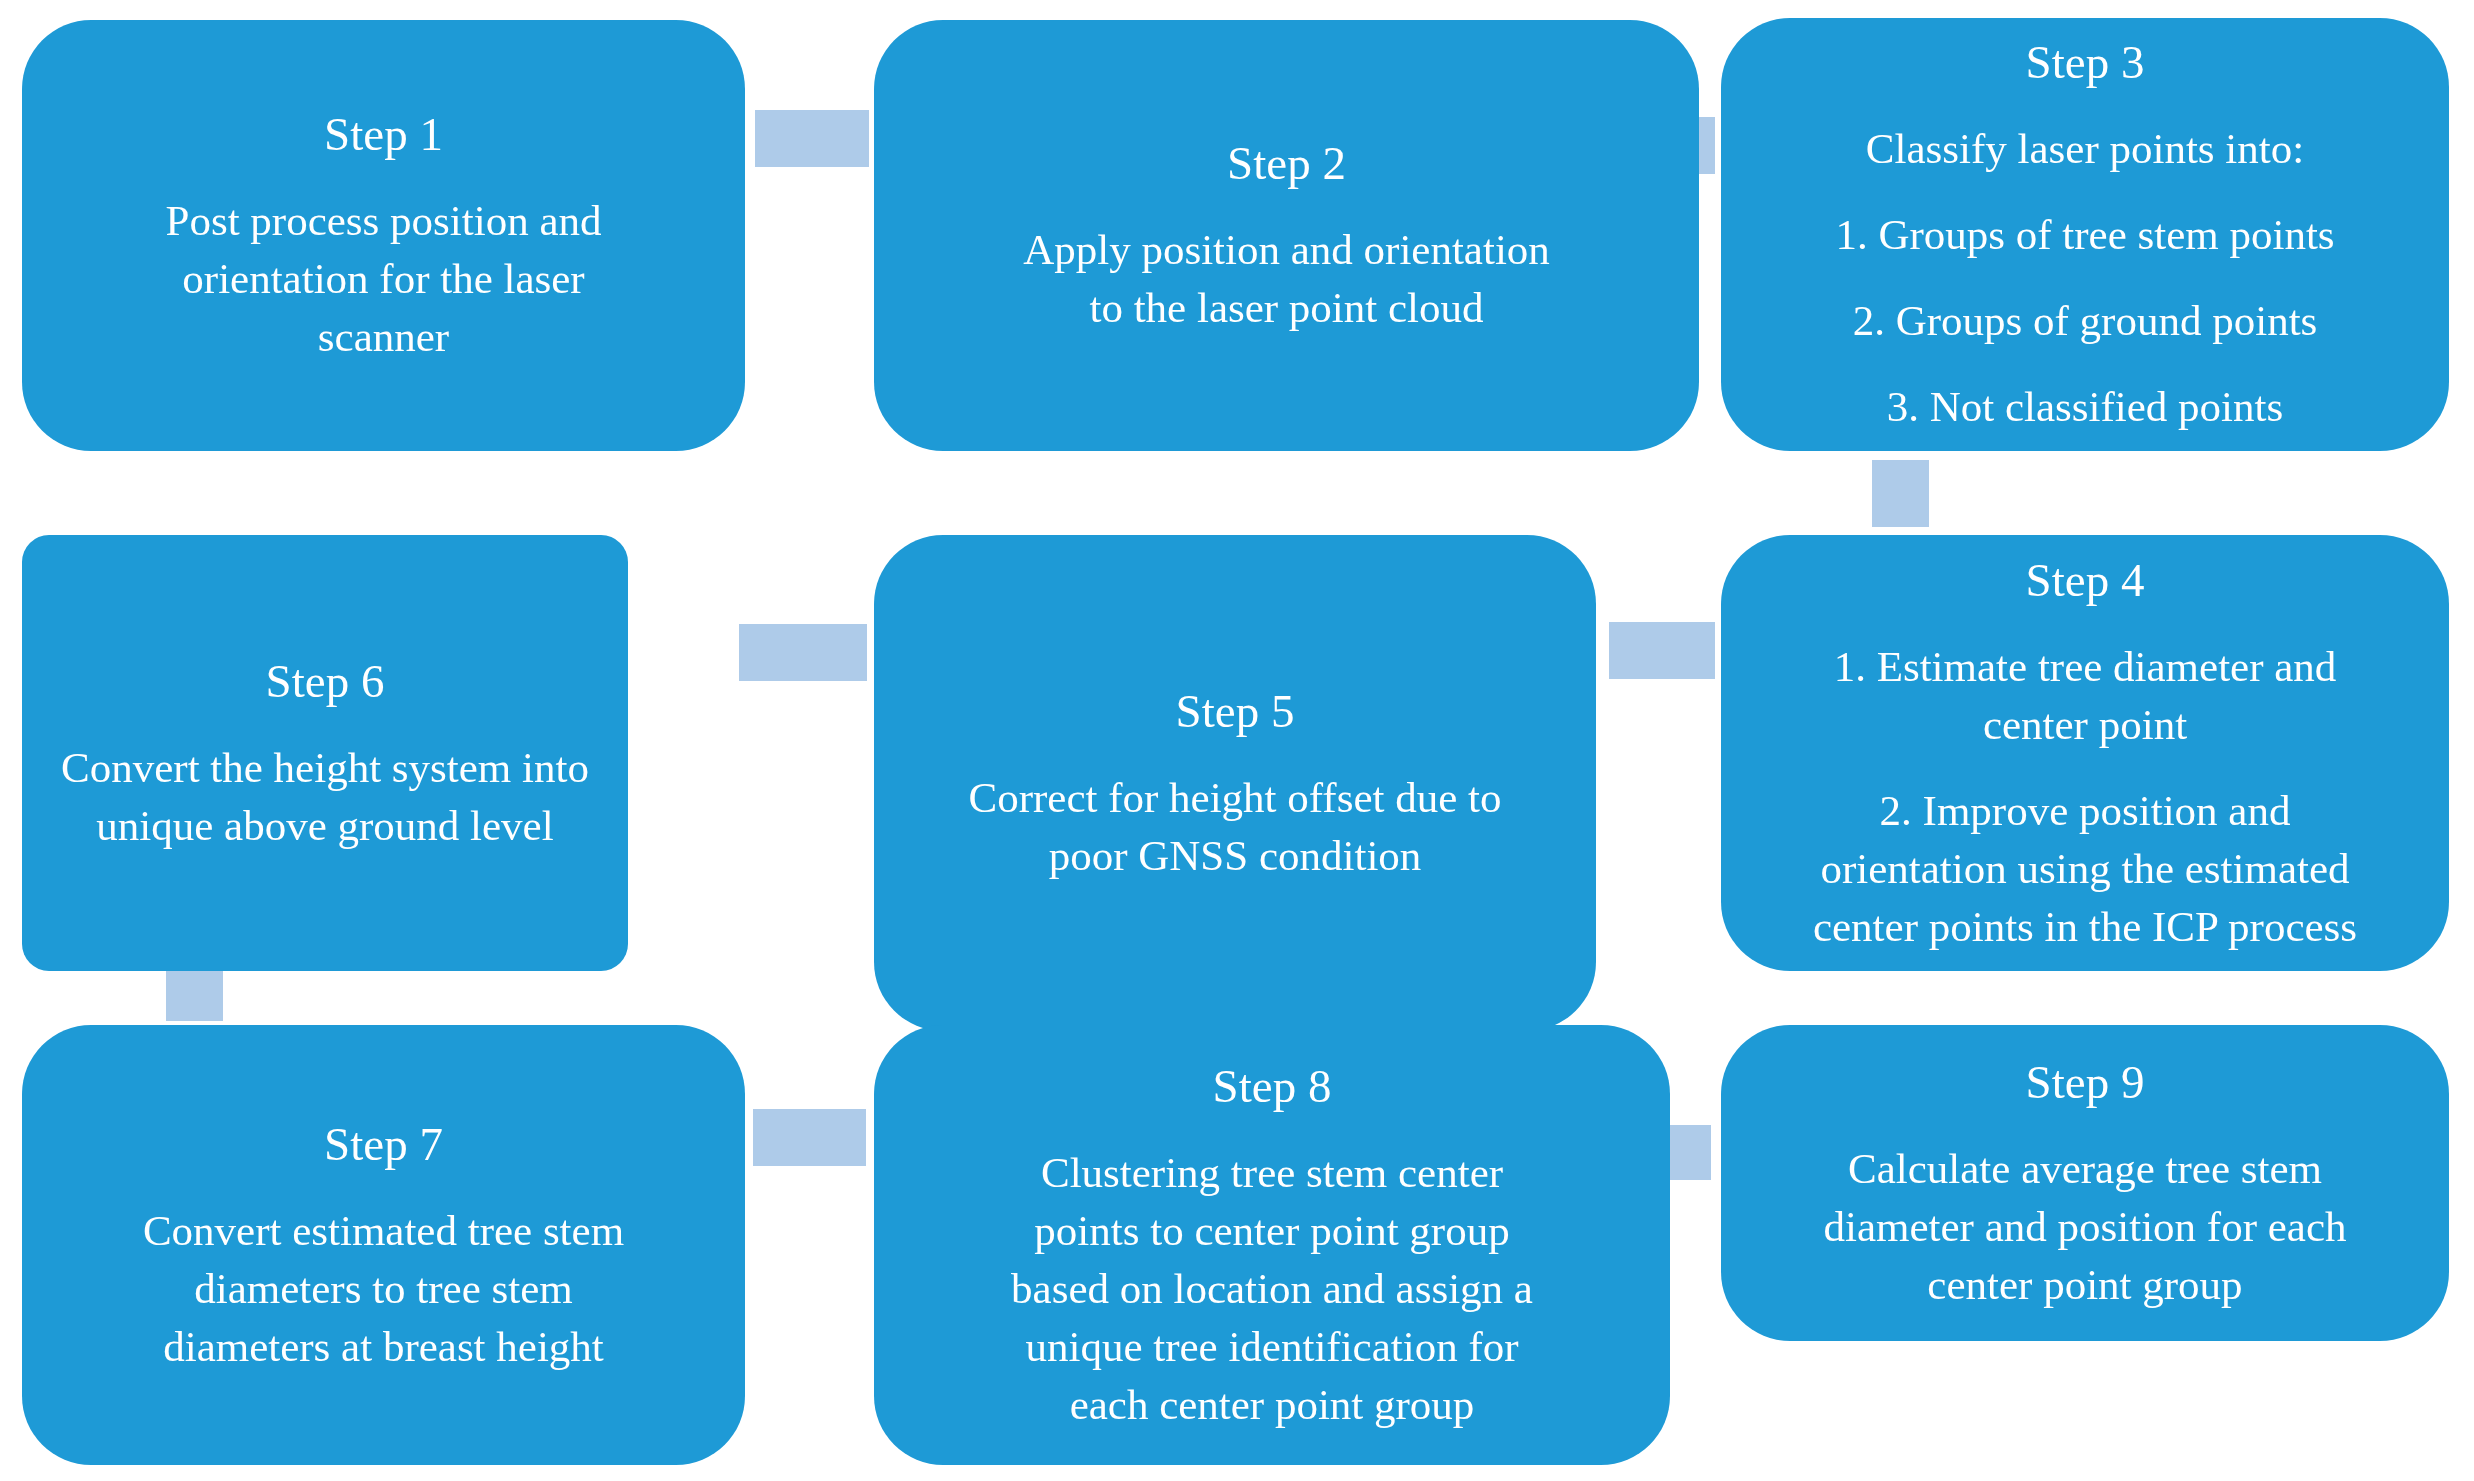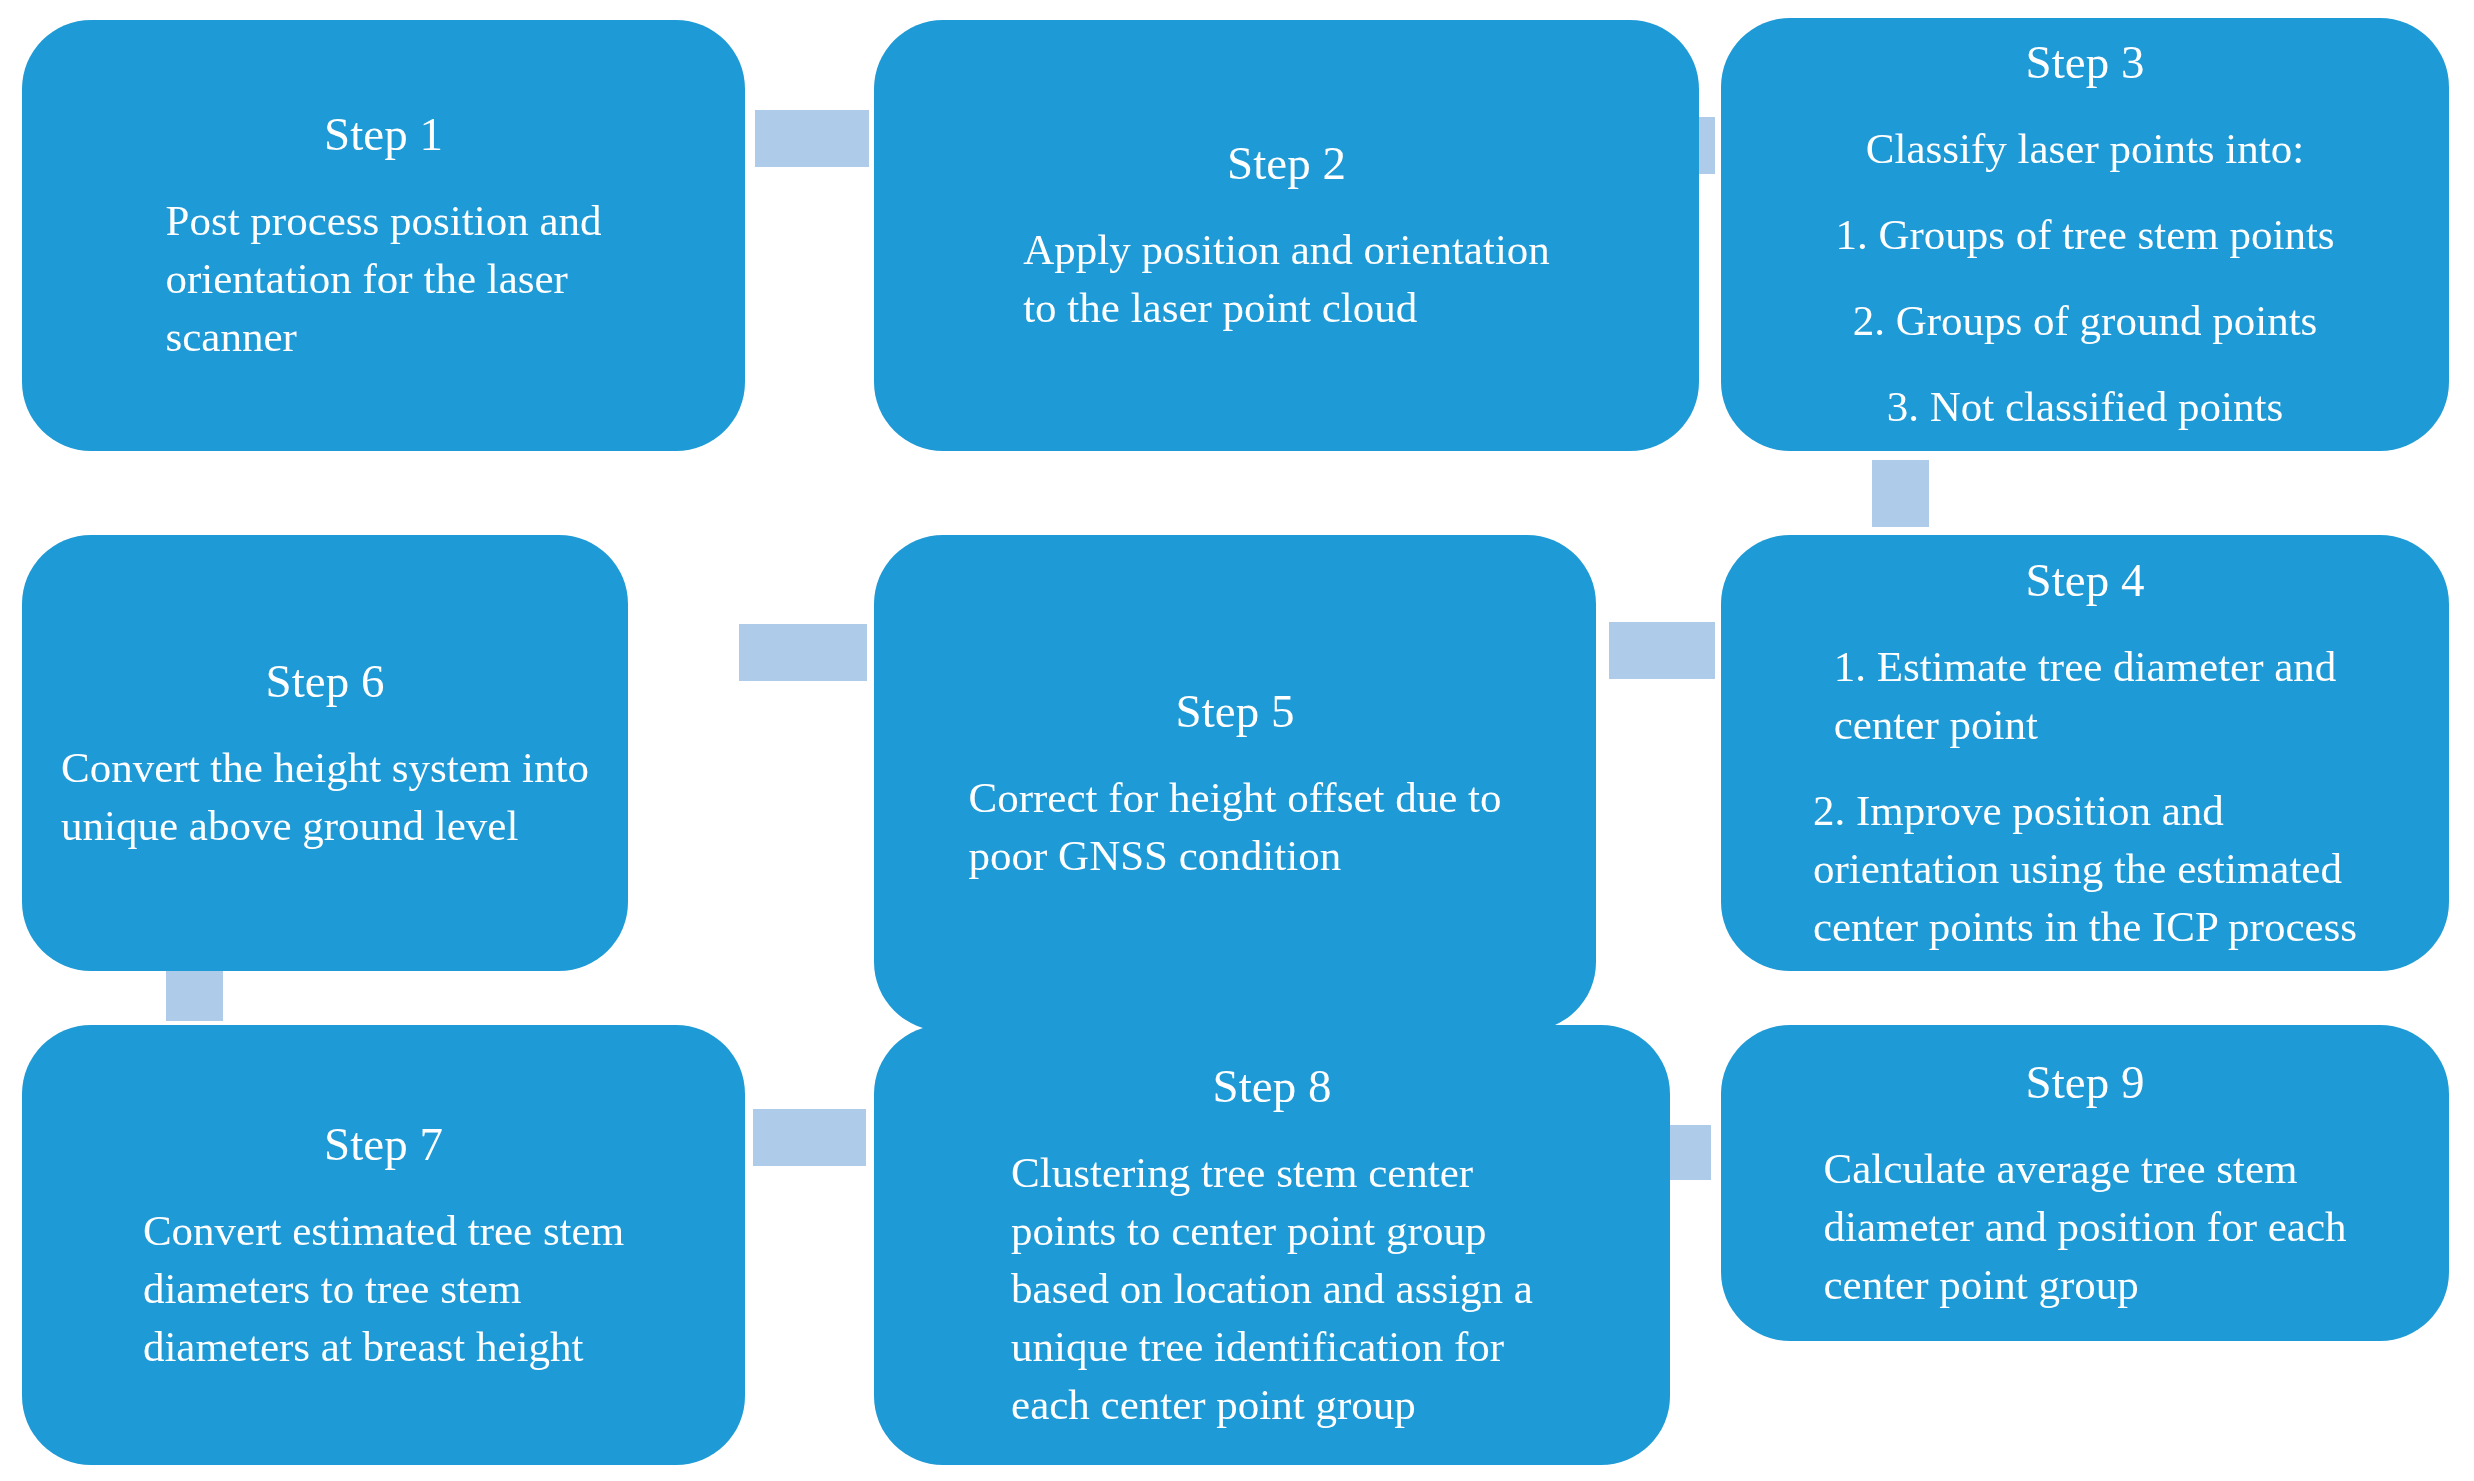--- a/index.html
+++ b/index.html
@@ -21,21 +21,21 @@
   }
   .box {
     position: absolute;
     background: var(--box-fill, #1E9AD6);
     border-radius: 69px;
     color: var(--text-color, #ffffff);
     display: flex;
     flex-direction: column;
     justify-content: center;
     align-items: center;
-    text-align: left;
+    text-align: center;
     padding: 0 29px;
     box-sizing: border-box;
   }
   .title {
     font-size: 47px;
     line-height: 58px;
     margin-bottom: 29px;
   }
   .para { margin: 0; }
   .para + .para { margin-top: 28px; }
@@ -85,21 +85,21 @@
       <span class="line" style="display:block">1. Groups of tree stem points</span>
     </p>
     <p class="para">
       <span class="line" style="display:block">2. Groups of ground points</span>
     </p>
     <p class="para">
       <span class="line" style="display:block">3. Not classified points</span>
     </p>
   </div>
 
-  <div class="box" style="left:22px; top:535px; width:606px; height:436px;">
+  <div class="box" style="left:22px; top:535px; width:606px; height:436px;border-radius:27px;">
     <div class="title">Step 6</div>
     <p class="para">
       <span class="line" style="display:block">Convert the height system into</span>
       <span class="line" style="display:block">unique above ground level</span>
     </p>
   </div>
 
   <div class="box" style="left:874px; top:535px; width:722px; height:496px;">
     <div class="title">Step 5</div>
     <p class="para">

